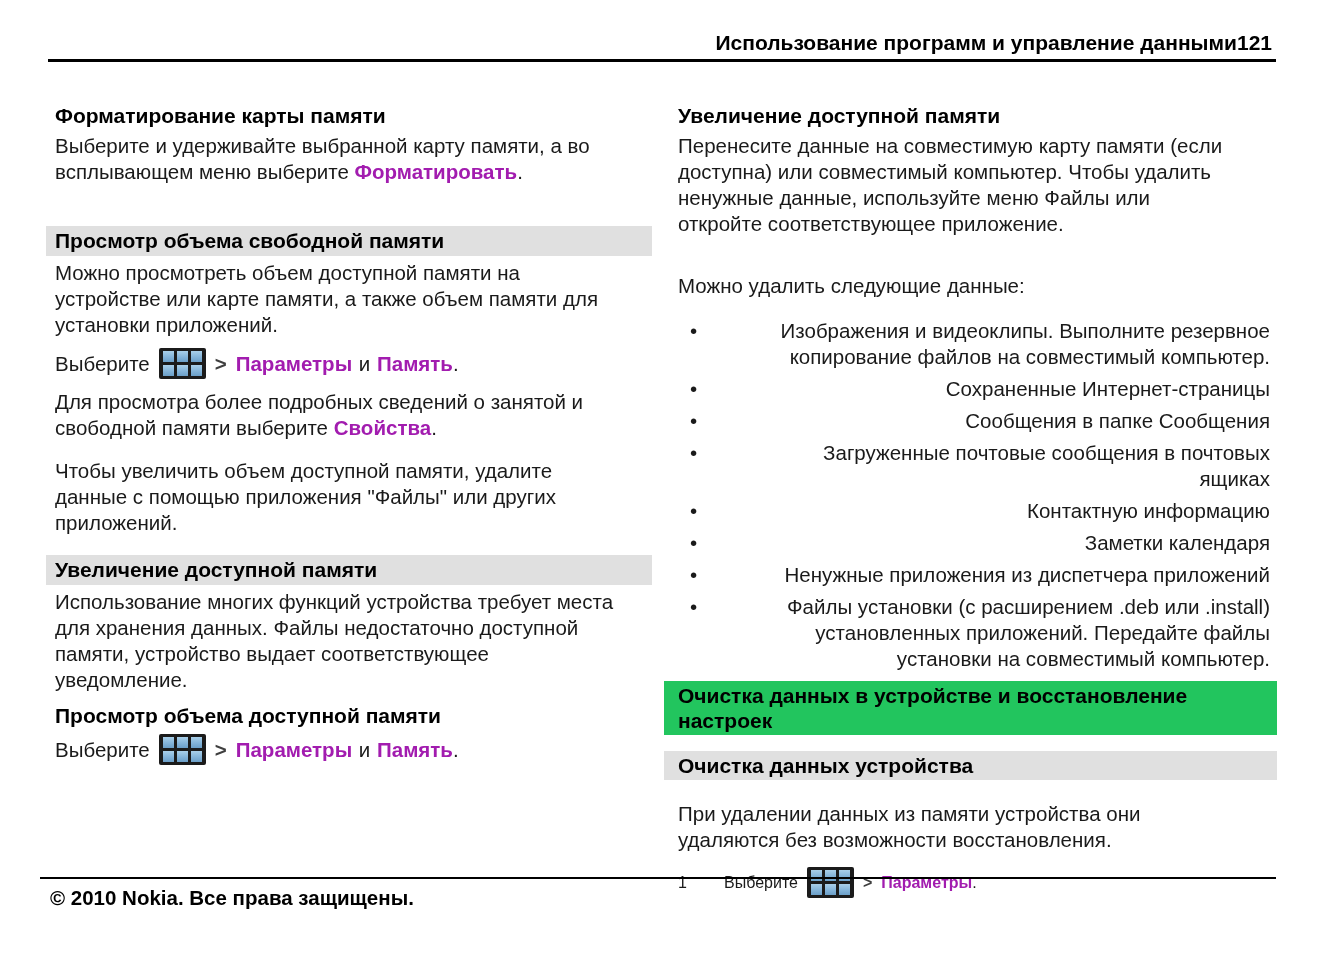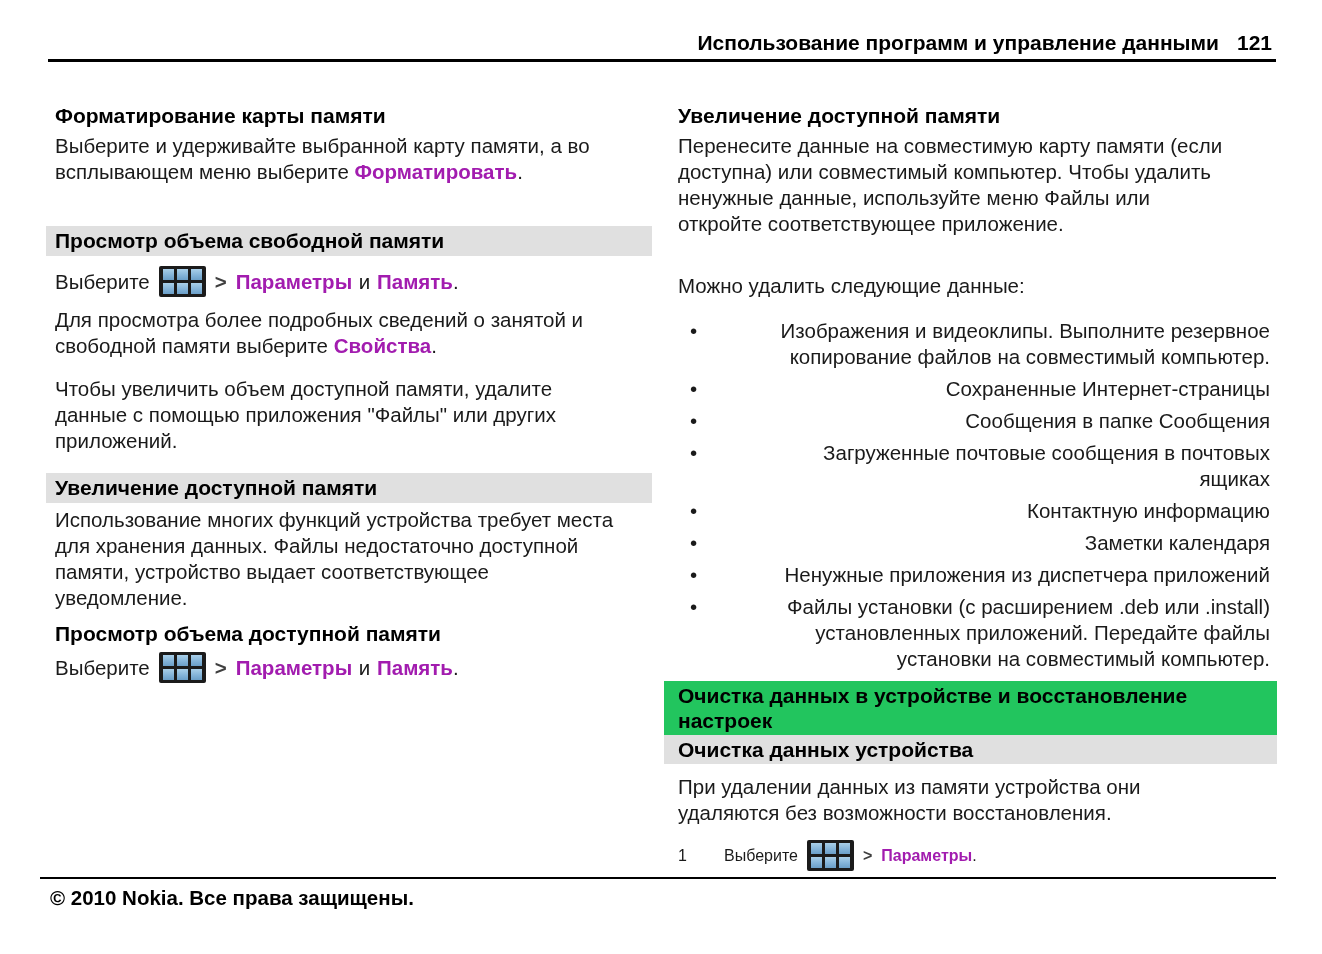--- a/index.html
+++ b/index.html
@@ -8,21 +8,21 @@
     width:1322px; height:954px;
     margin:0 auto;
     background:#ffffff;
     font-family:"Liberation Sans", sans-serif;
     color:#1a1a1a;
     overflow:hidden;
   }
   
   .header-block {
     position:absolute; top:30px; right:50px;
-    display:flex; gap:18px; align-items:baseline;
+    display:flex; align-items:baseline;
     font-weight:bold; font-size:21px; line-height:26px;
     color:#000;
   }
   .header-rule {
     position:absolute; top:59px; left:48px;
     width:1228px; height:3px; background:#000;
   }
   
   .col { position:absolute; top:98px; }
   .col-left  { left:55px;  width:597px; }
@@ -33,20 +33,21 @@
   .pre { white-space:pre-line; }
 
   .ui-term { font-weight:bold; color:#a21caf; }
   .arrow   { color:#3f3f3f; font-weight:bold; }
 
   
   .bar-light, .bar-dark {
     margin-left:-9px;
     padding:2px 9px;
     line-height:26px;
+    margin-top:16px;
   }
   .bar-light { background:#e0e0e0; }
   .col-right .bar-light, .col-right .bar-dark {
     margin-left:-14px; margin-right:-7px; padding:2px 14px; line-height:25px;
   }
   .bar-dark { background:#22c55e; padding-top:1px; padding-bottom:1px; }
 
   
   .select-line {
     display:flex; align-items:center; gap:9px;
@@ -78,21 +79,21 @@
     position:absolute; left:12px; top:0;
   }
 
   
   .step { display:flex; align-items:center; gap:9px; margin-top:14px; }
   .step-number { width:37px; flex:0 0 auto; }
 
   
   .mt4  { margin-top:4px; }  .mt5  { margin-top:5px; }
   .mt10 { margin-top:10px; } .mt17 { margin-top:17px; } .mt36 { margin-top:36px; }
-  .mt41 { margin-top:41px; } .mt9  { margin-top:9px; }  .mt6  { margin-top:10px; }
+  .mt41 { margin-top:41px; } .mt9  { margin-top:9px; }  .mt6  { margin-top:21px; }
 
   
   .footer-rule {
     position:absolute; top:877px; left:40px;
     width:1236px; height:2px; background:#000;
   }
   .footer-text {
     position:absolute; top:886px; left:50px;
     font-weight:bold; font-size:20.5px; color:#000;
   }
@@ -108,20 +109,23 @@
   </div>
   <div class="header-rule"></div>
 
   <div class="col col-left">
 
     <h2 class="mt5">Форматирование карты памяти</h2>
     <p class="pre mt4"><span>Выберите и удерживайте выбранной карту памяти, а во
 всплывающем меню выберите </span><span class="ui-term">Форматировать</span><span>.</span></p>
 
     <h2 class="bar-light mt41">Просмотр объема свободной памяти</h2>
+    <p class="pre mt4">Можно просмотреть объем доступной памяти на
+устройстве или карте памяти, а также объем памяти для
+установки приложений.</p>
 
     <div class="select-line mt10">
       <span>Выберите</span>
       <span class="app-menu-icon">
           <i></i>
           <i></i>
           <i></i>
           <i></i>
           <i></i>
           <i></i>

